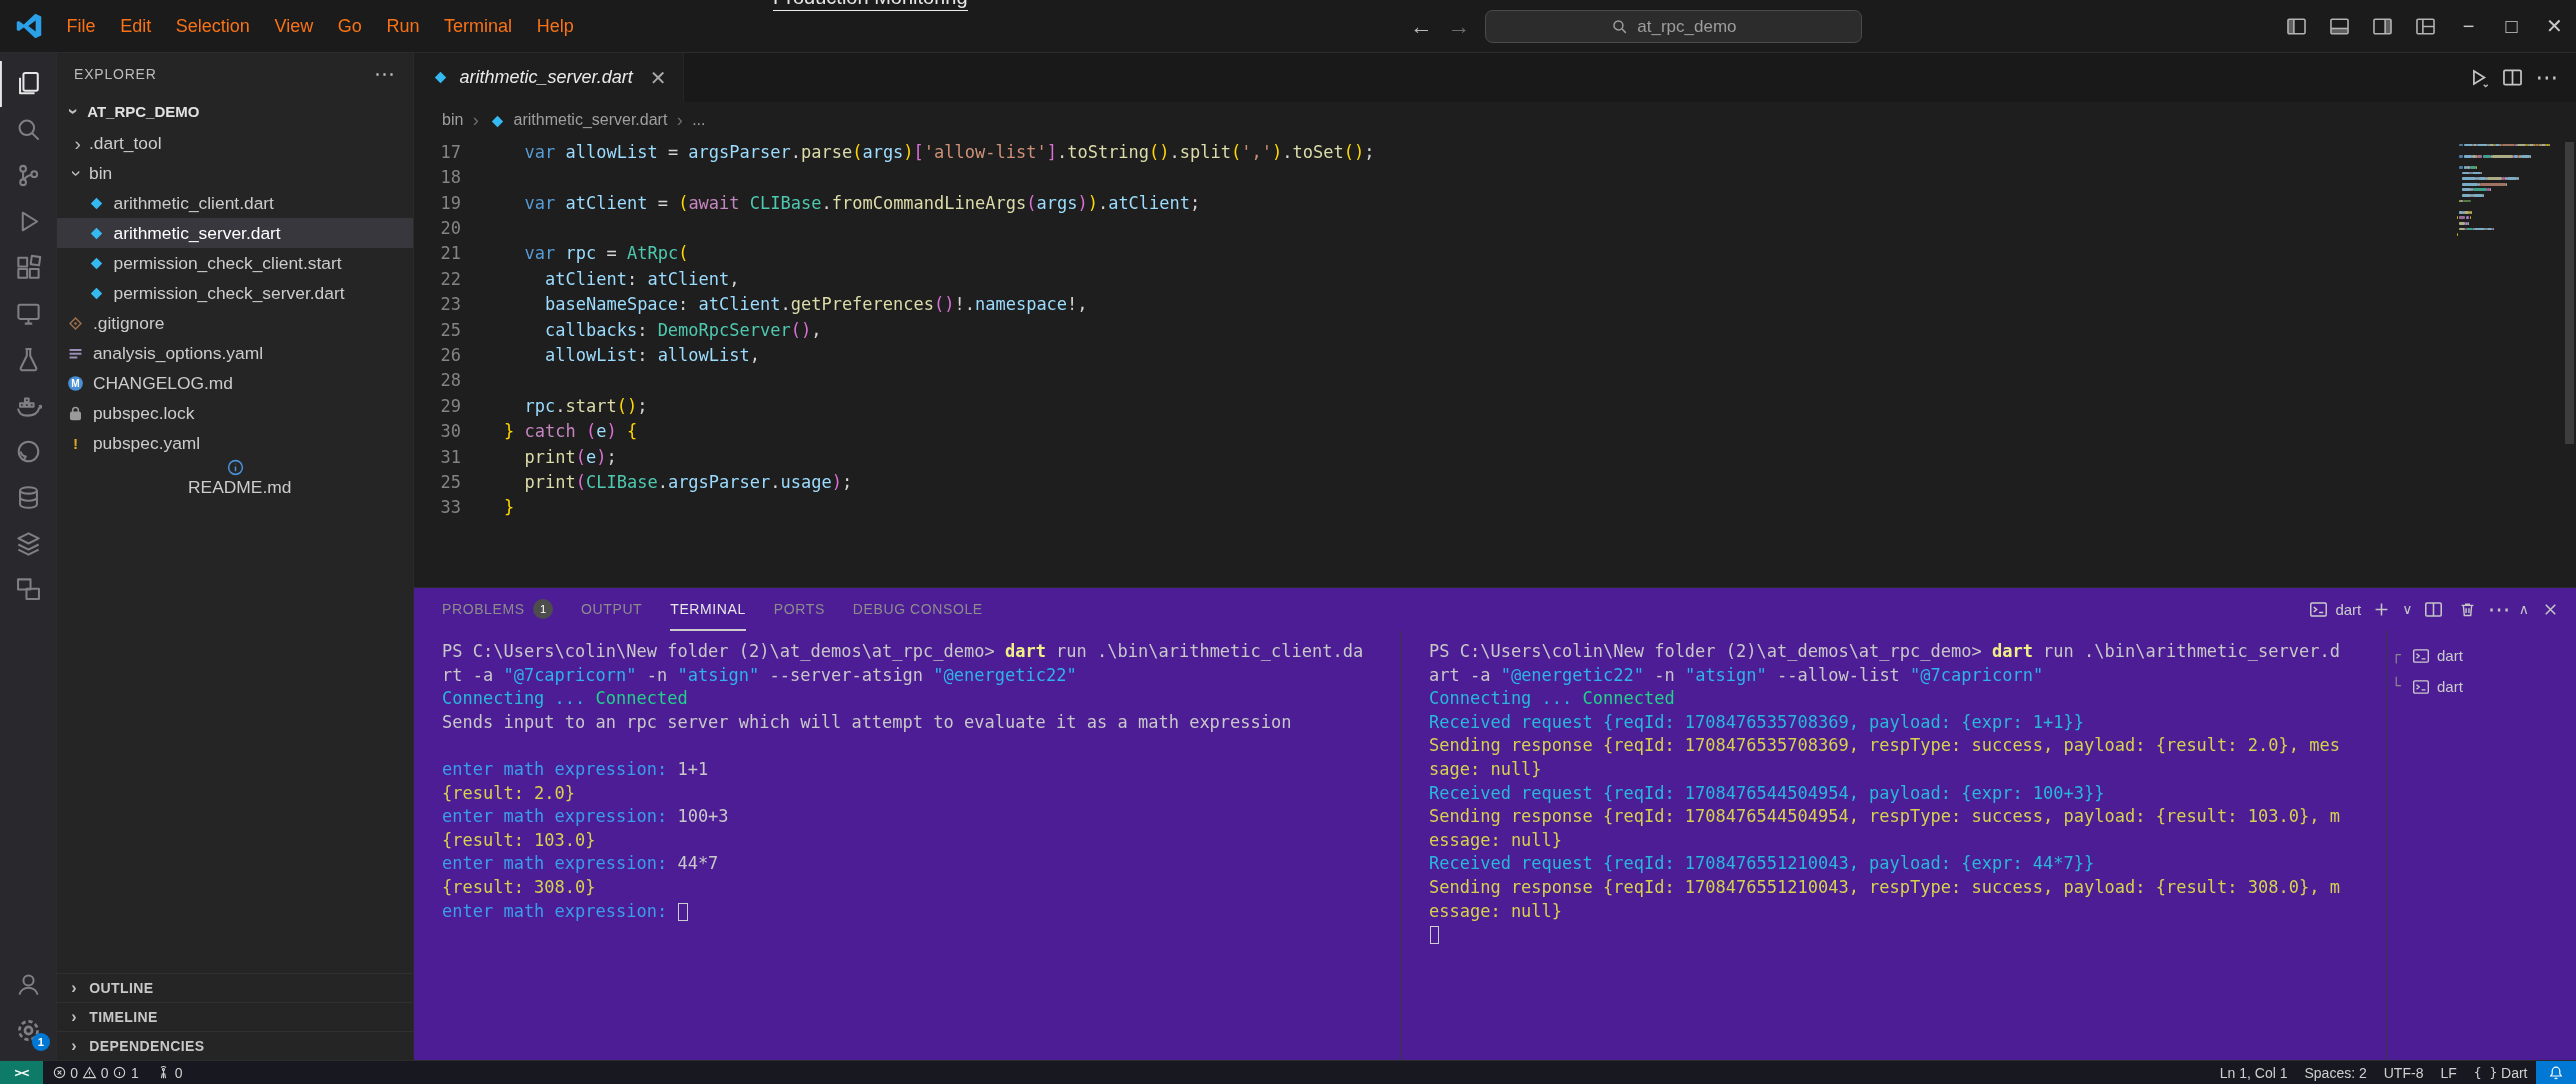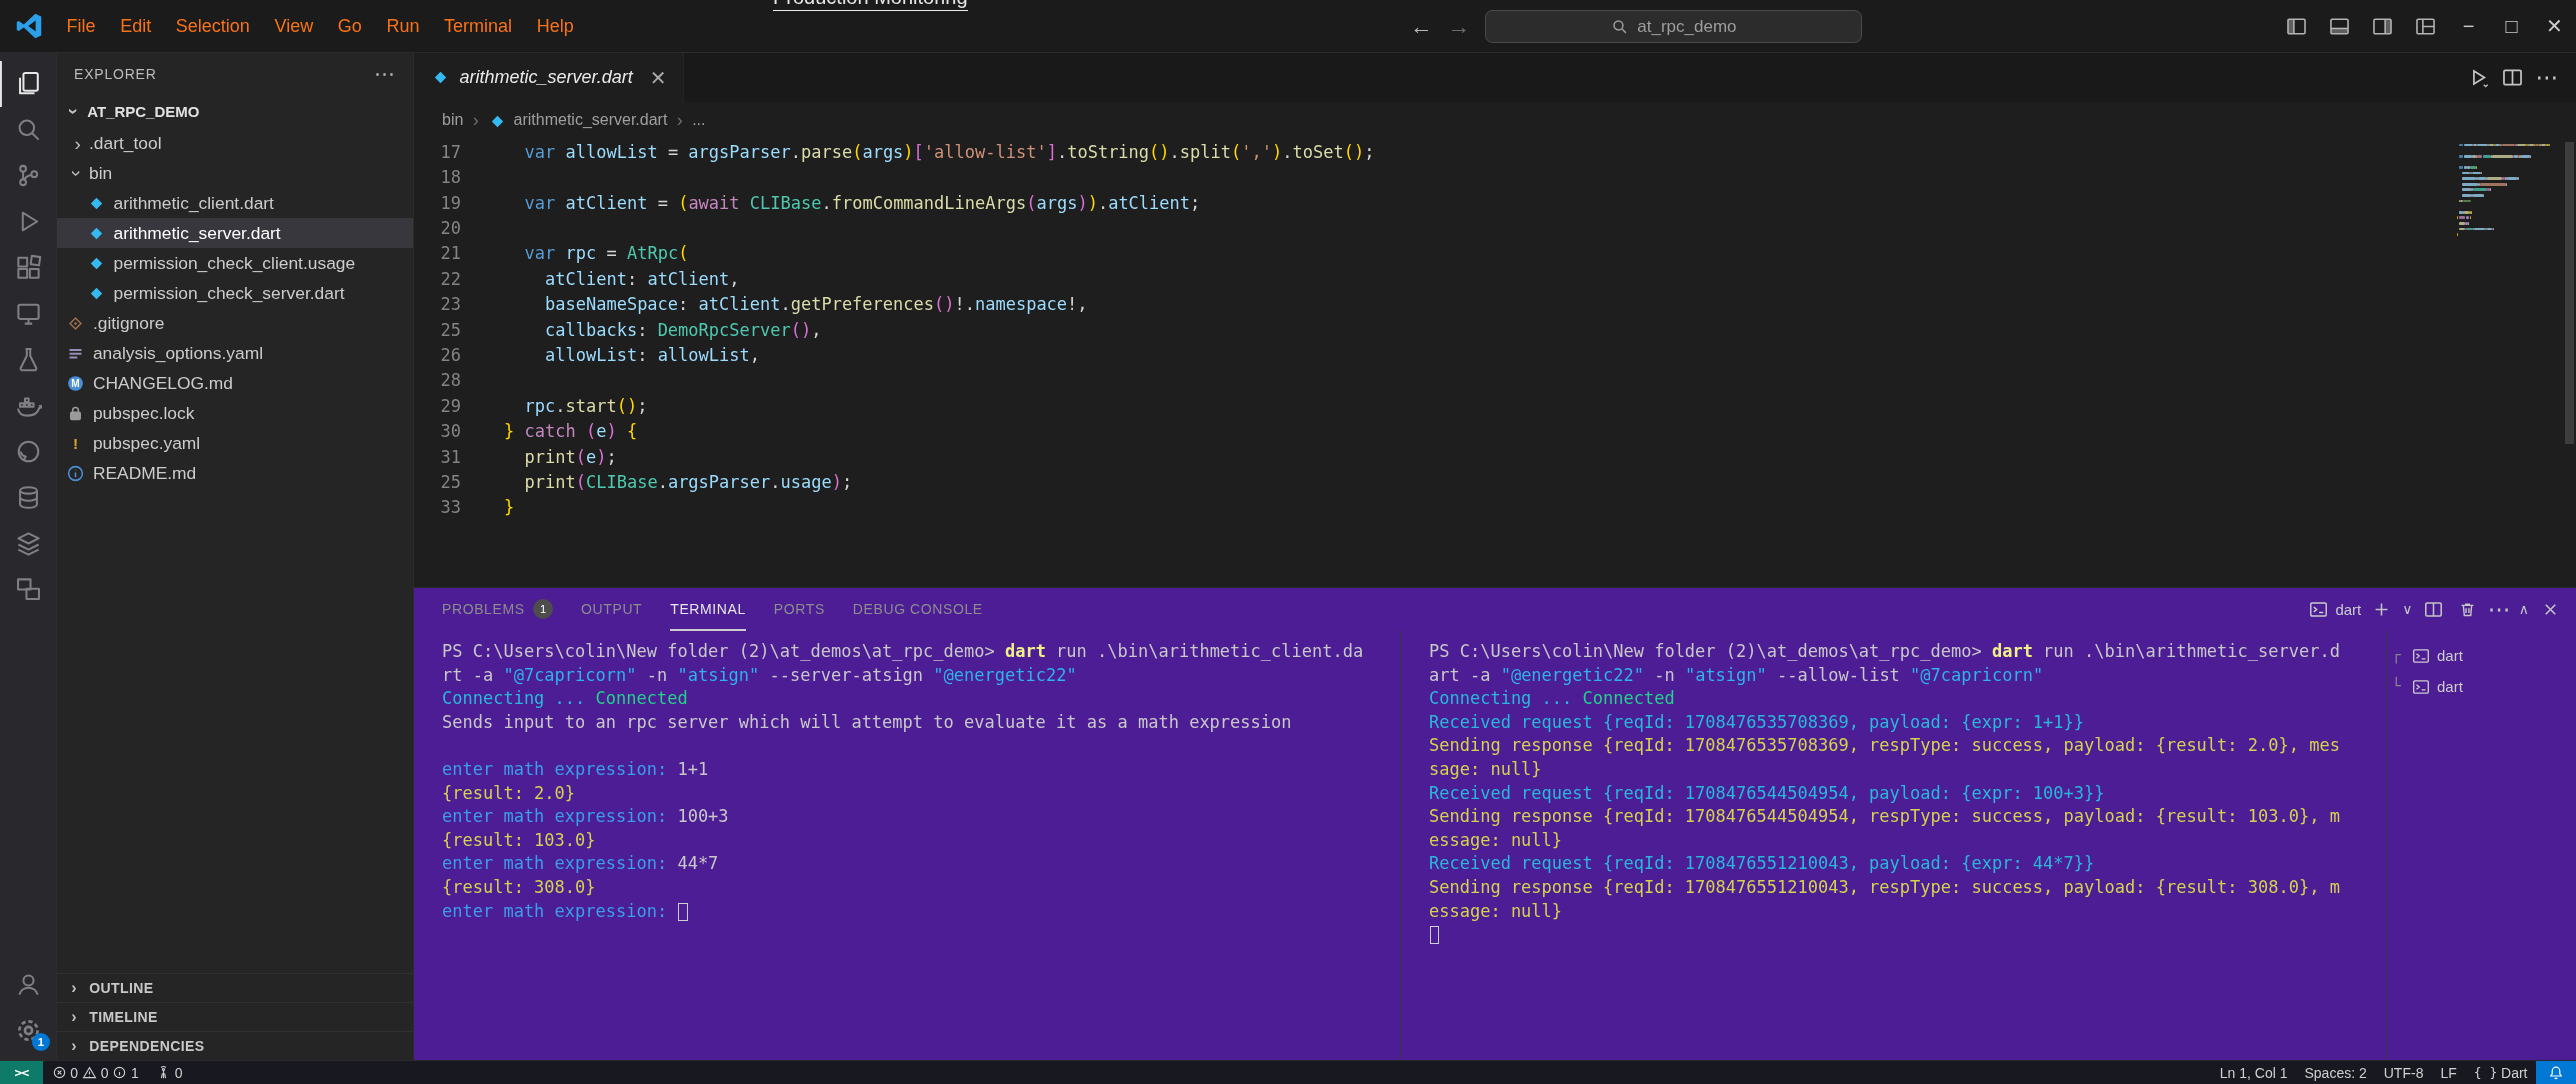--- a/index.html
+++ b/index.html
@@ -344,21 +344,21 @@
               </svg>
             </span>
             <span>arithmetic_server.dart</span>
           </div>
           <div class="tree-row" style="padding-left: 30px;">
             <span class="ficon">
               <svg viewBox="0 0 16 16">
                 <path d="M3.2 8 8 3.2 12.8 8 8 12.8z" fill="#35b9f1"></path>
               </svg>
             </span>
-            <span>permission_check_client.usage</span>
+            <span>permission_check_client.start</span>
           </div>
           <div class="tree-row" style="padding-left: 30px;">
             <span class="ficon">
               <svg viewBox="0 0 16 16">
                 <path d="M3.2 8 8 3.2 12.8 8 8 12.8z" fill="#35b9f1"></path>
               </svg>
             </span>
             <span>permission_check_server.dart</span>
           </div>
           <div class="tree-row" style="padding-left: 9.4px;">
@@ -397,21 +397,21 @@
             <span>pubspec.lock</span>
           </div>
           <div class="tree-row" style="padding-left: 9.4px;">
             <span class="ficon">
               <svg viewBox="0 0 16 16" style="font-size:18.5px">
                 <text x="8" y="13" font-size="13" text-anchor="middle" fill="#d8a826" font-family="Liberation Sans,sans-serif" font-weight="bold">!</text>
               </svg>
             </span>
             <span>pubspec.yaml</span>
           </div>
-          <div class="tree-row" style="padding-left: 9.4px;">
+          <div class="tree-row" style="padding-left: 9.4px; flex-direction: column;">
             <span class="ficon">
               <svg viewBox="0 0 16 16" fill="none" stroke="#4a8fd4" stroke-width="1.3">
                 <circle cx="8" cy="8" r="5.8"></circle>
                 <path d="M8 7.2V11.2M8 4.8v.5"></path>
               </svg>
             </span>
             <span>README.md</span>
           </div>
         </div>
       <div class="sb-sections" id="sb-sections">

